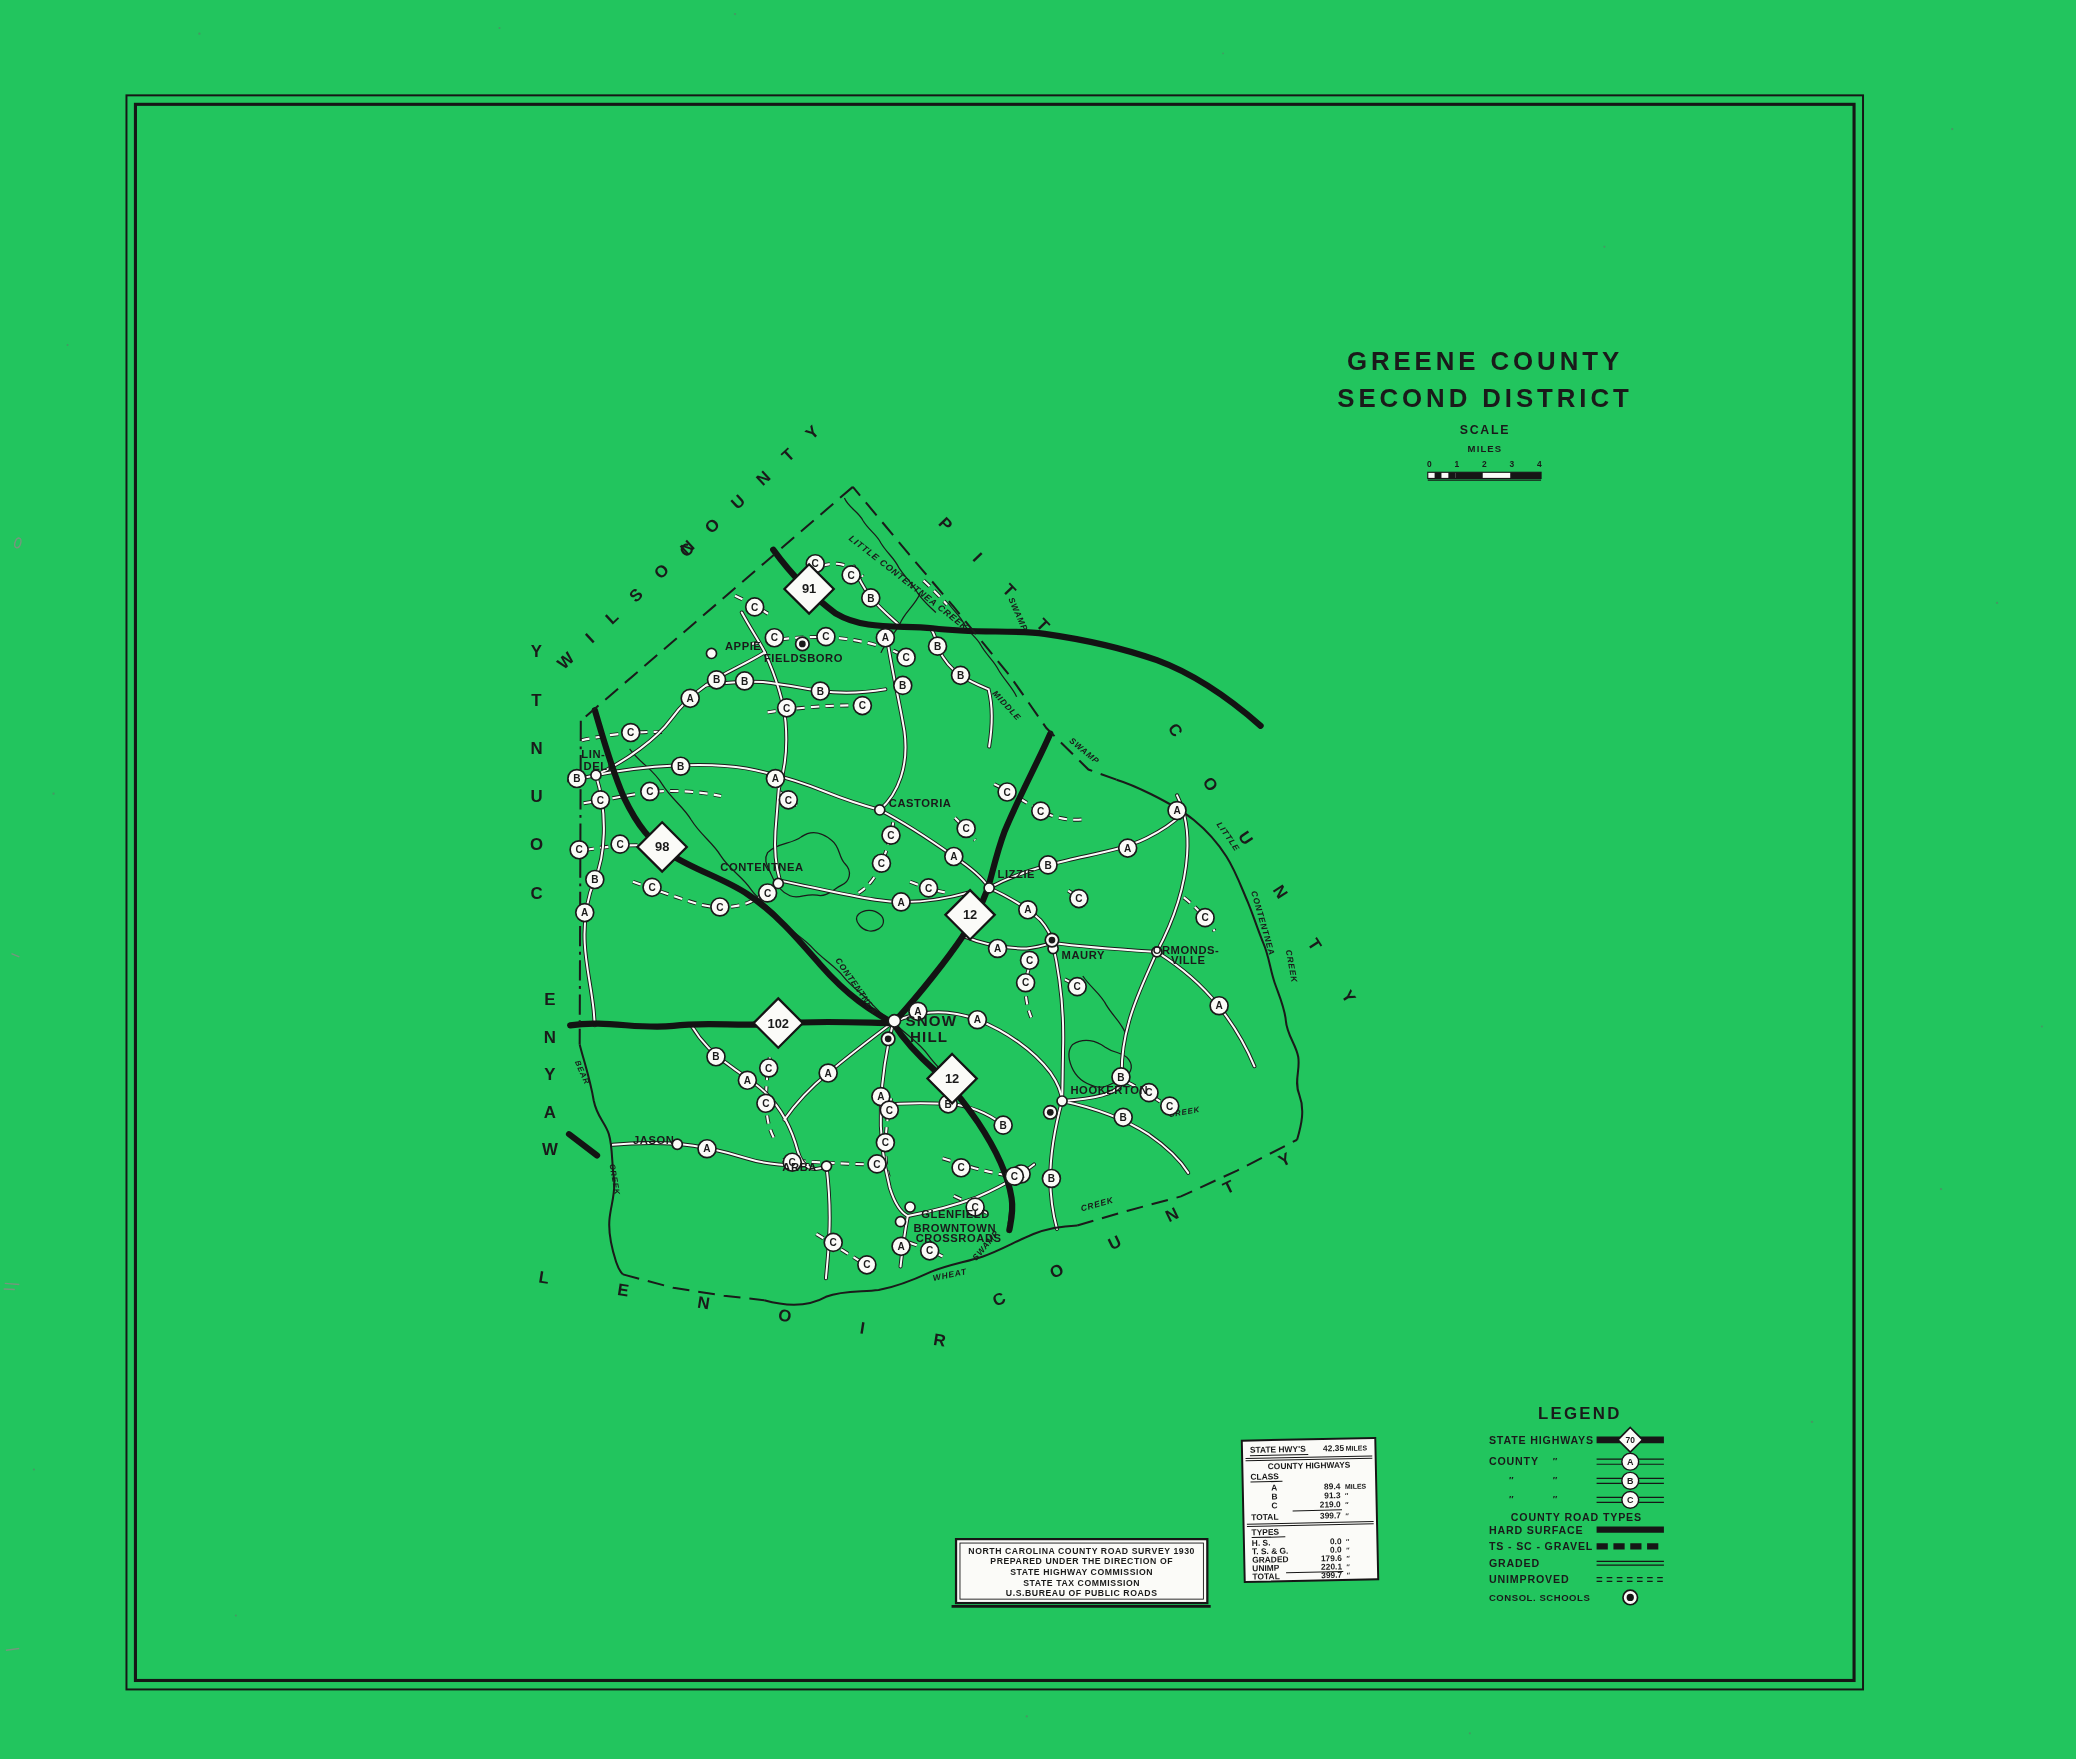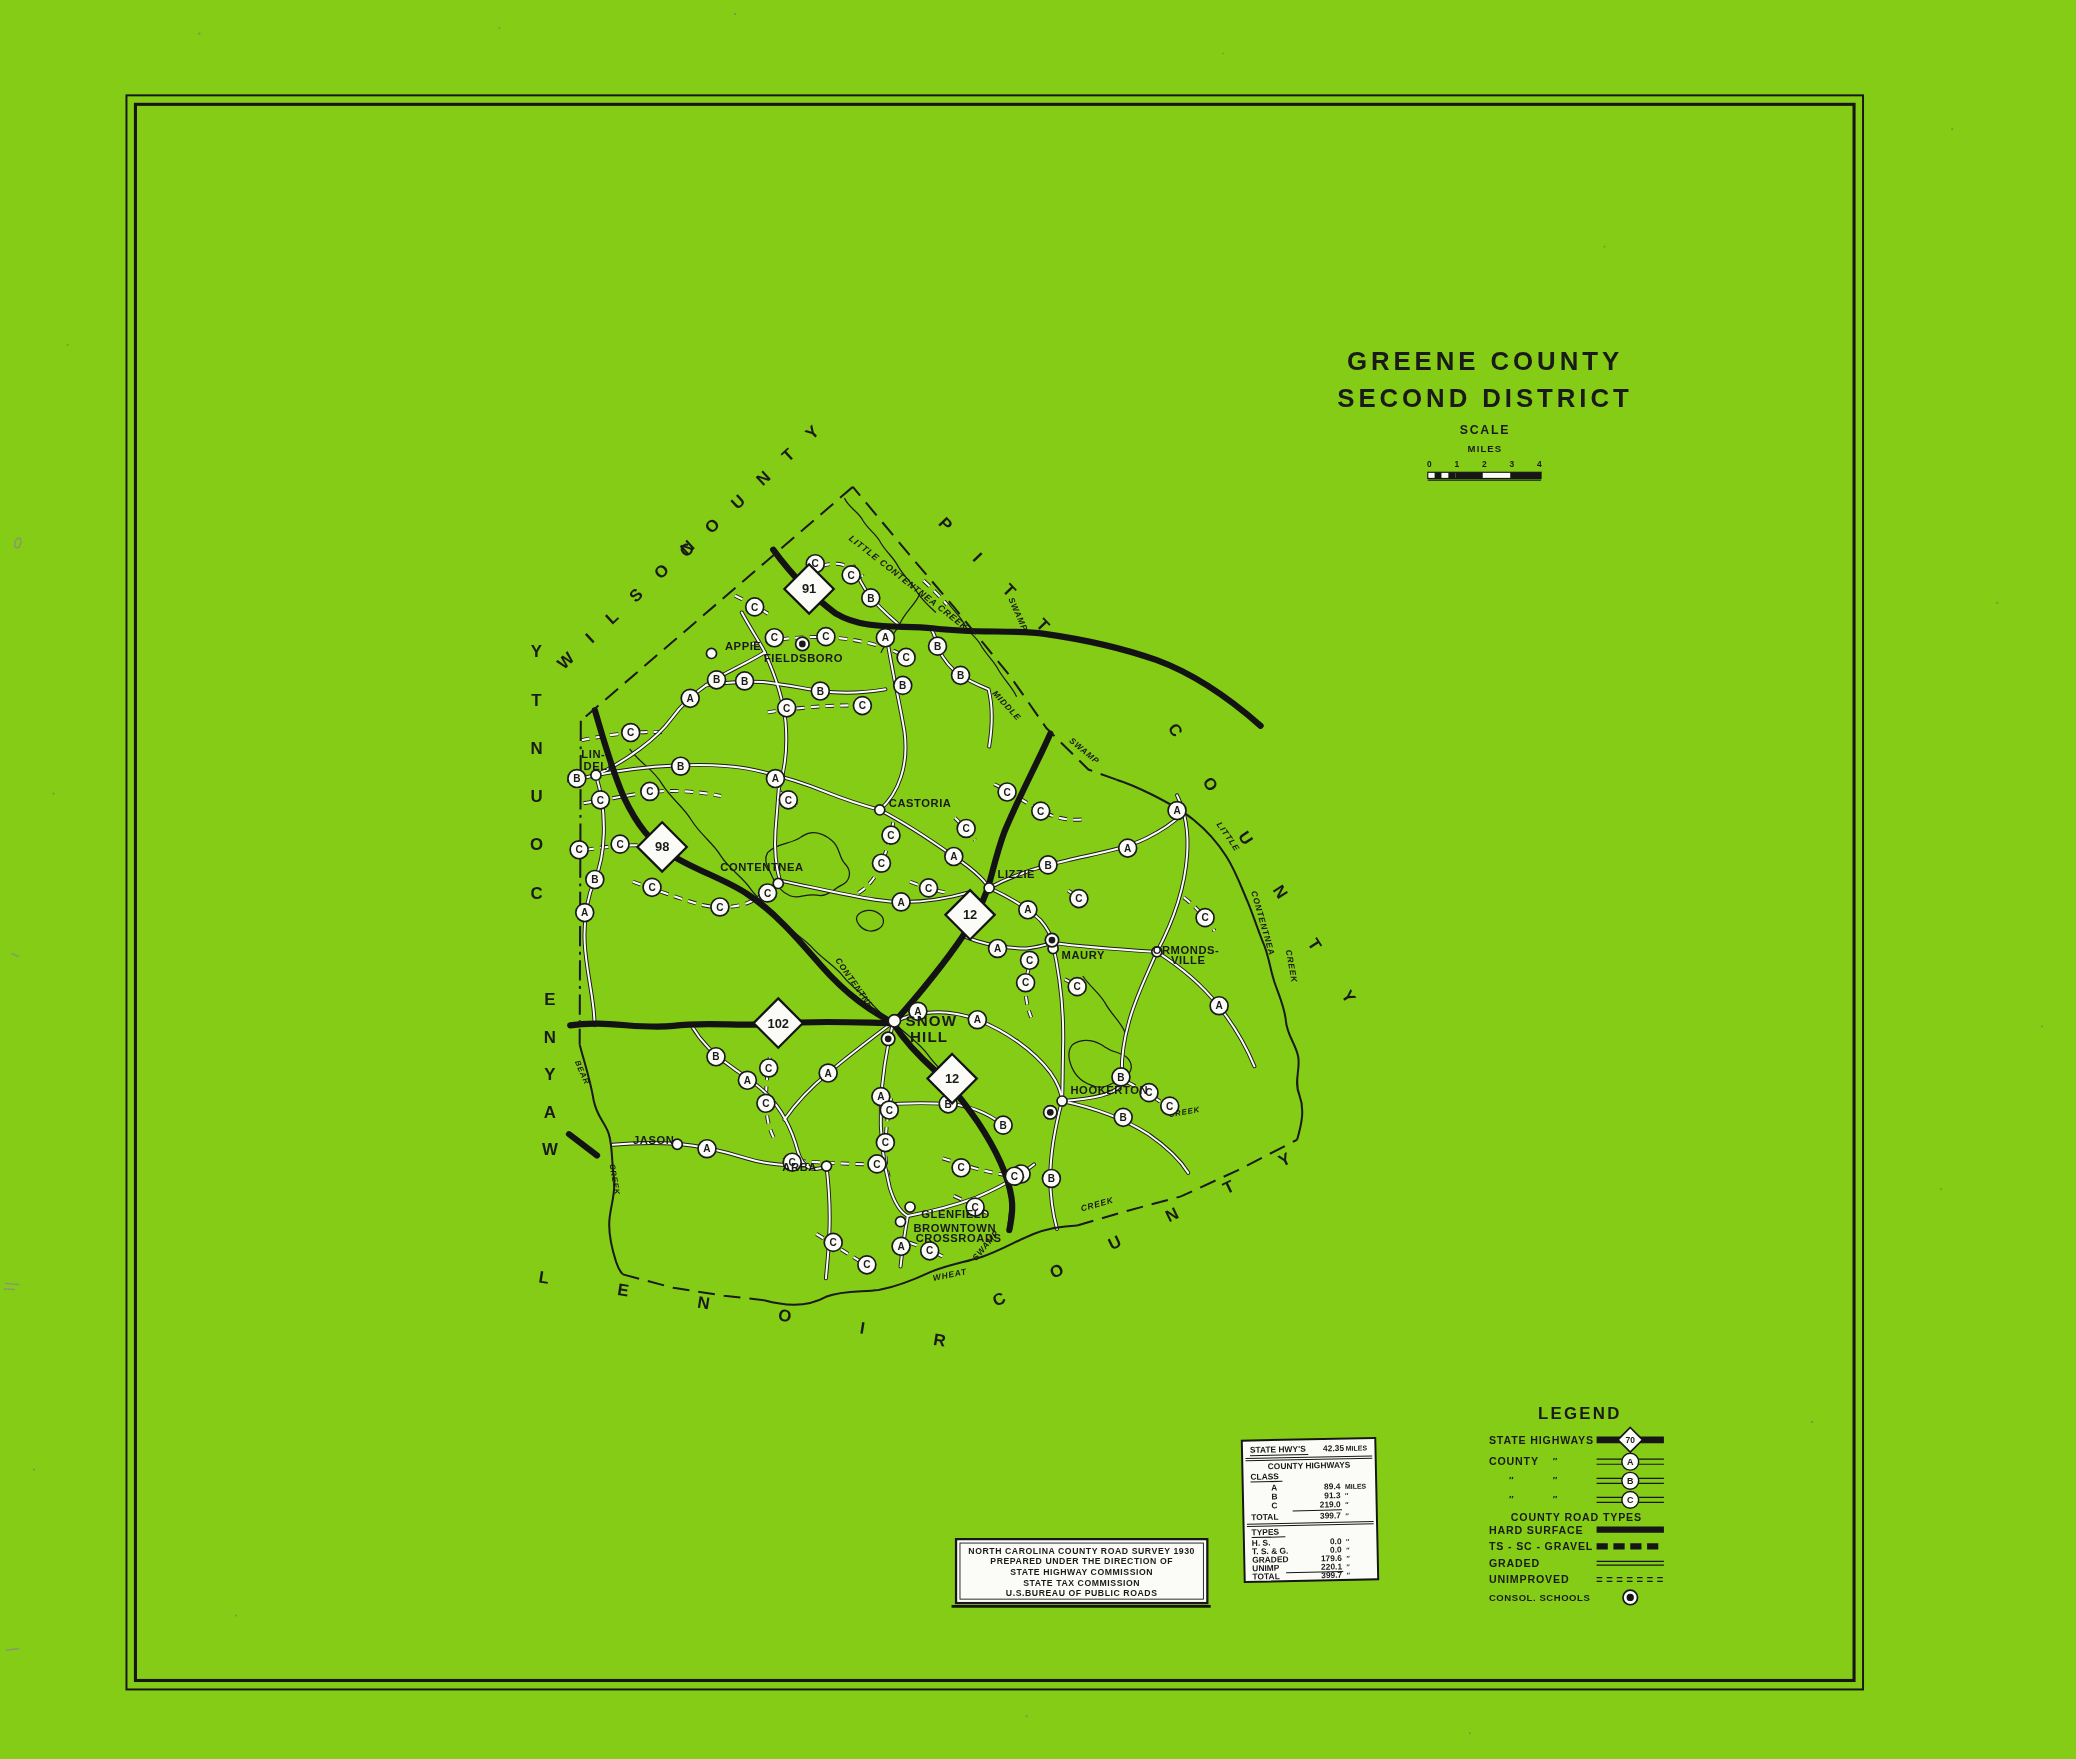--- a/index.html
+++ b/index.html
@@ -1,16 +1,16 @@
 <!DOCTYPE html>
 <html style="font-size:9px"><head>
 <meta charset="utf-8">
 <style>
   html,body{margin:0;padding:0;background:#e9e8e4;}
-  .sheet{position:relative;width:2077px;height:1759px;background:#84cc16;font-family:"Liberation Sans",sans-serif;overflow:hidden;}
+  .sheet{position:relative;width:2077px;height:1759px;background:#22c55e;font-family:"Liberation Sans",sans-serif;overflow:hidden;}
   svg{position:absolute;left:0;top:0;}
   text{fill:#1a1a1a;font-family:"Liberation Sans",sans-serif;}
   .boundary path{fill:none;stroke:#1a1a1a;stroke-width:3.6;}
   .creeks path{fill:none;stroke:#1a1a1a;stroke-width:2.2;}
   .roads-dashed path{fill:none;stroke:#1a1a1a;stroke-width:7;stroke-dasharray:15 11;}
   .roads-dashed.inner path{stroke:#fbfbf8;stroke-width:3.8;}
   .roads-double path{fill:none;stroke:#1a1a1a;stroke-width:7;stroke-linecap:round;}
   .roads-double.inner path{stroke:#fbfbf8;stroke-width:3.6;}
   .hwys path{fill:none;stroke:#131313;stroke-width:11;stroke-linecap:round;}
   .frame rect{fill:none;stroke:#161616;}

